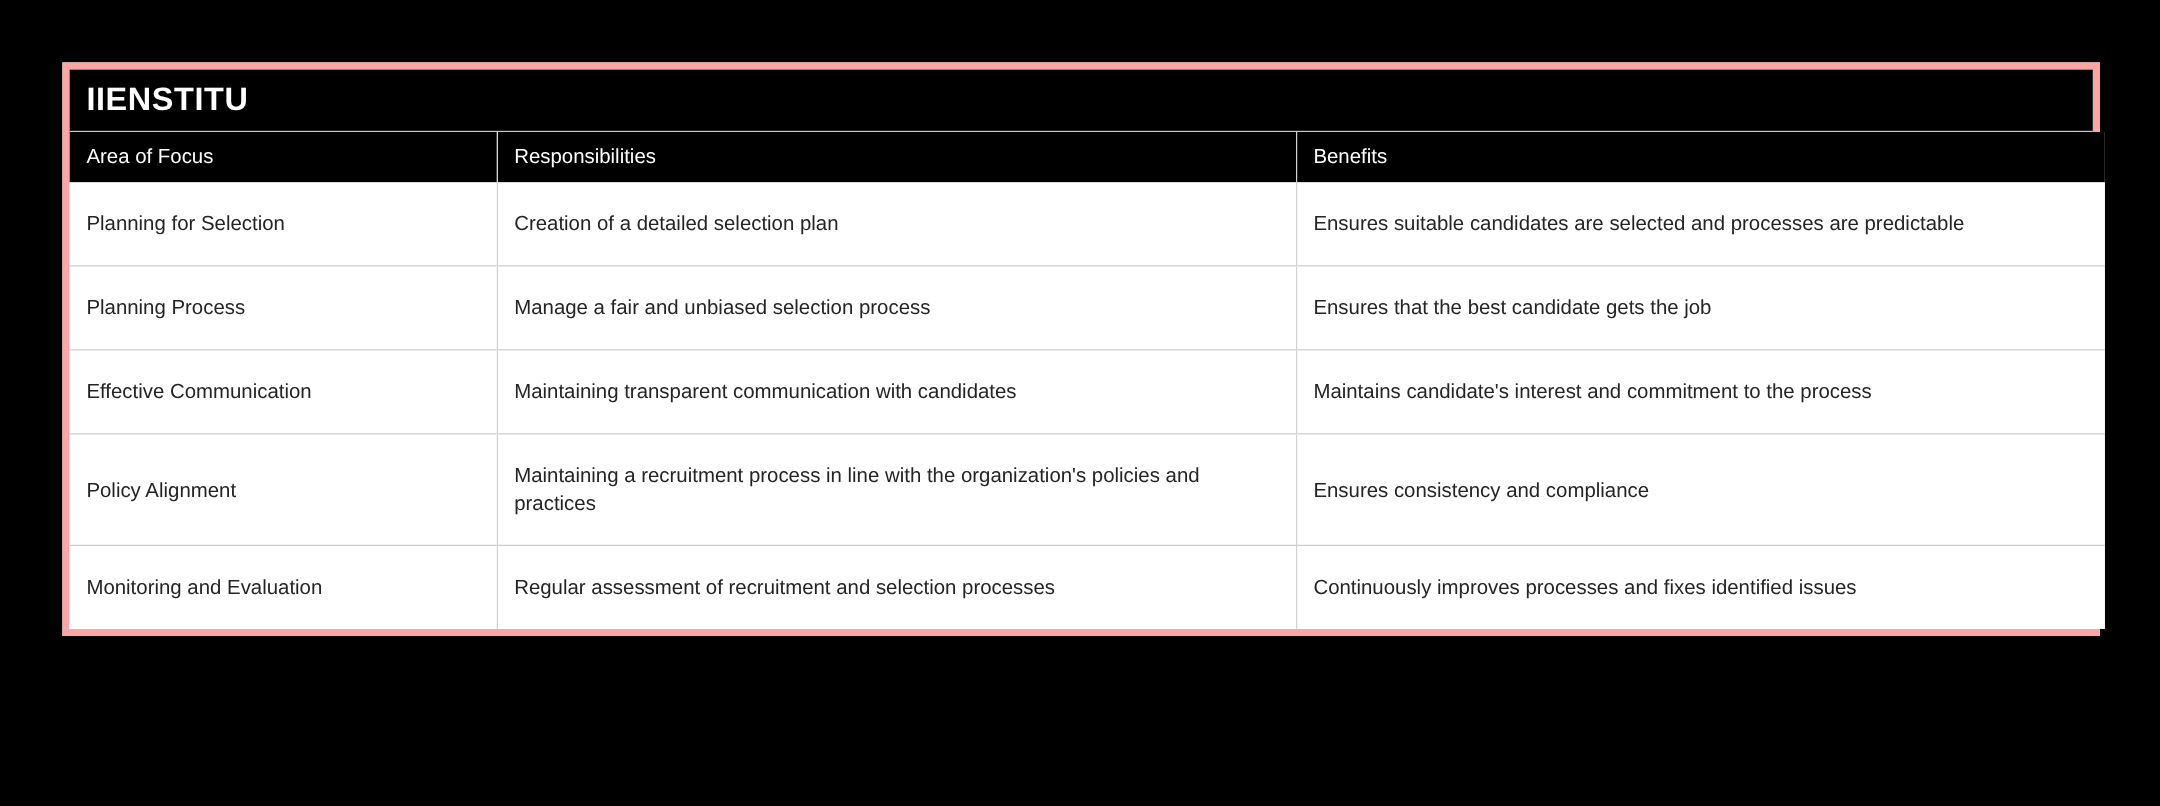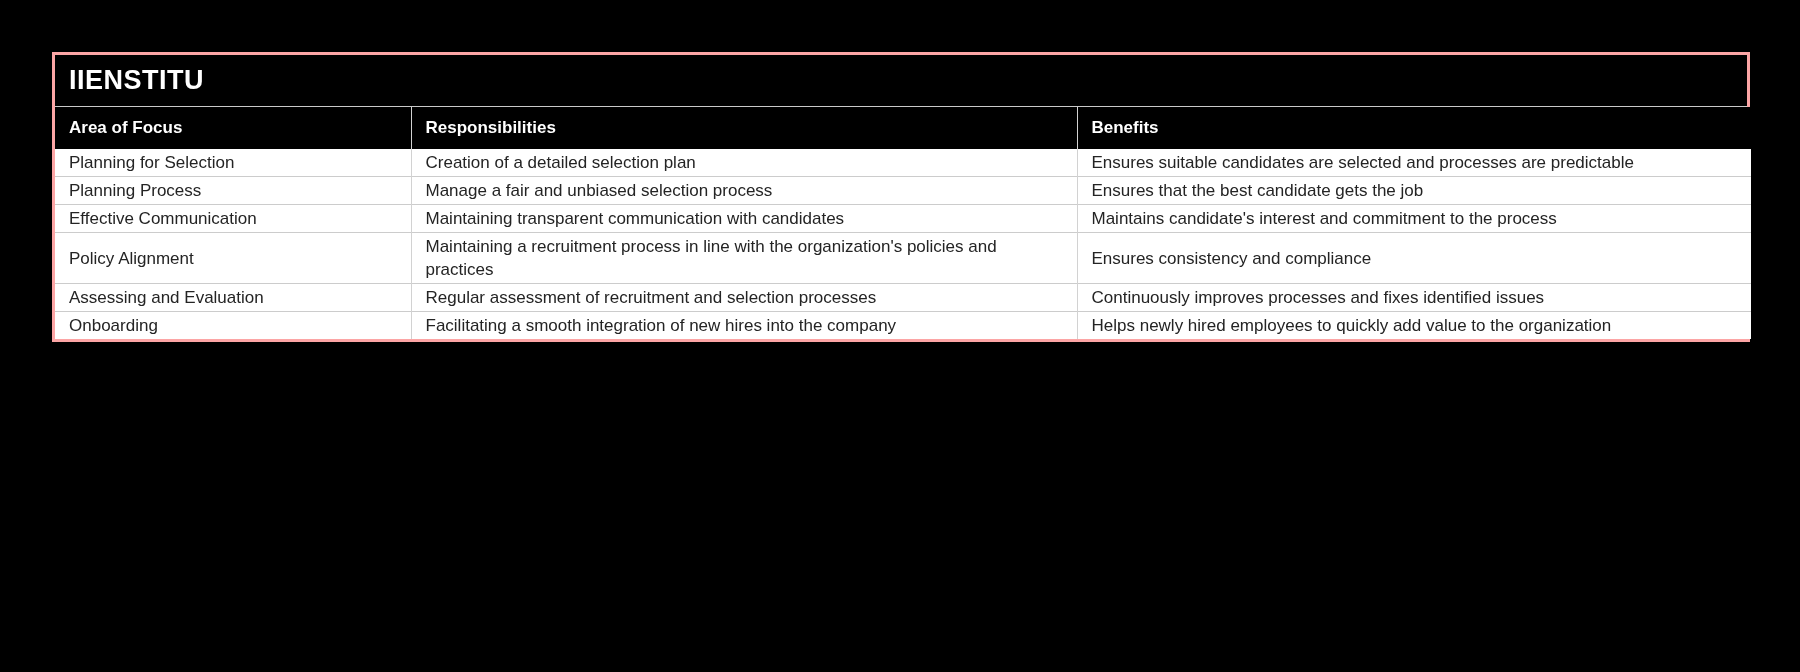--- a/index.html
+++ b/index.html
@@ -12,21 +12,21 @@
     height: 672px;
     position: relative;
     overflow: hidden;
     font-family: "Liberation Sans", "DejaVu Sans", sans-serif;
   }
   .table-frame {
     position: absolute;
     left: 52px;
     top: 52px;
     width: 1698px;
-    border: 3px solid #fca5a5;
+    border: 6px solid #fca5a5;
     box-sizing: border-box;
     background: #ffffff;
   }
   .title-bar {
     background: #000000;
     color: #ffffff;
     height: 51px;
     display: flex;
     align-items: center;
     padding-left: 14px;
@@ -41,34 +41,34 @@
     table-layout: fixed;
     background: #ffffff;
   }
   table.data-table col.c1 { width: 356px; }
   table.data-table col.c2 { width: 666px; }
   table.data-table col.c3 { width: 674px; }
   table.data-table th {
     background: #000000;
     color: #ffffff;
     font-size: 17px;
-    font-weight: 700;
+    font-weight: 400;
     text-align: left;
     padding: 10px 14px;
     line-height: 22px;
   }
   table.data-table th + th,
   table.data-table td + td {
     border-left: 1px solid #d2d2d2;
   }
   table.data-table td {
     color: #242424;
     font-size: 17px;
     font-weight: 400;
-    padding: 2px 14px;
+    padding: 23px 14px;
     line-height: 23px;
     vertical-align: middle;
     background: #ffffff;
   }
   table.data-table tbody tr + tr td {
     border-top: 1px solid #cccccc;
   }
 </style>
 </head>
 <body>
@@ -103,24 +103,19 @@
         <td>Effective Communication</td>
         <td>Maintaining transparent communication with candidates</td>
         <td>Maintains candidate's interest and commitment to the process</td>
       </tr>
       <tr>
         <td>Policy Alignment</td>
         <td>Maintaining a recruitment process in line with the organization's policies and practices</td>
         <td>Ensures consistency and compliance</td>
       </tr>
       <tr>
-        <td>Assessing and Evaluation</td>
+        <td>Monitoring and Evaluation</td>
         <td>Regular assessment of recruitment and selection processes</td>
         <td>Continuously improves processes and fixes identified issues</td>
-      </tr>
-      <tr>
-        <td>Onboarding</td>
-        <td>Facilitating a smooth integration of new hires into the company</td>
-        <td>Helps newly hired employees to quickly add value to the organization</td>
       </tr>
     </tbody>
   </table>
 </div>
 
 </body></html>

